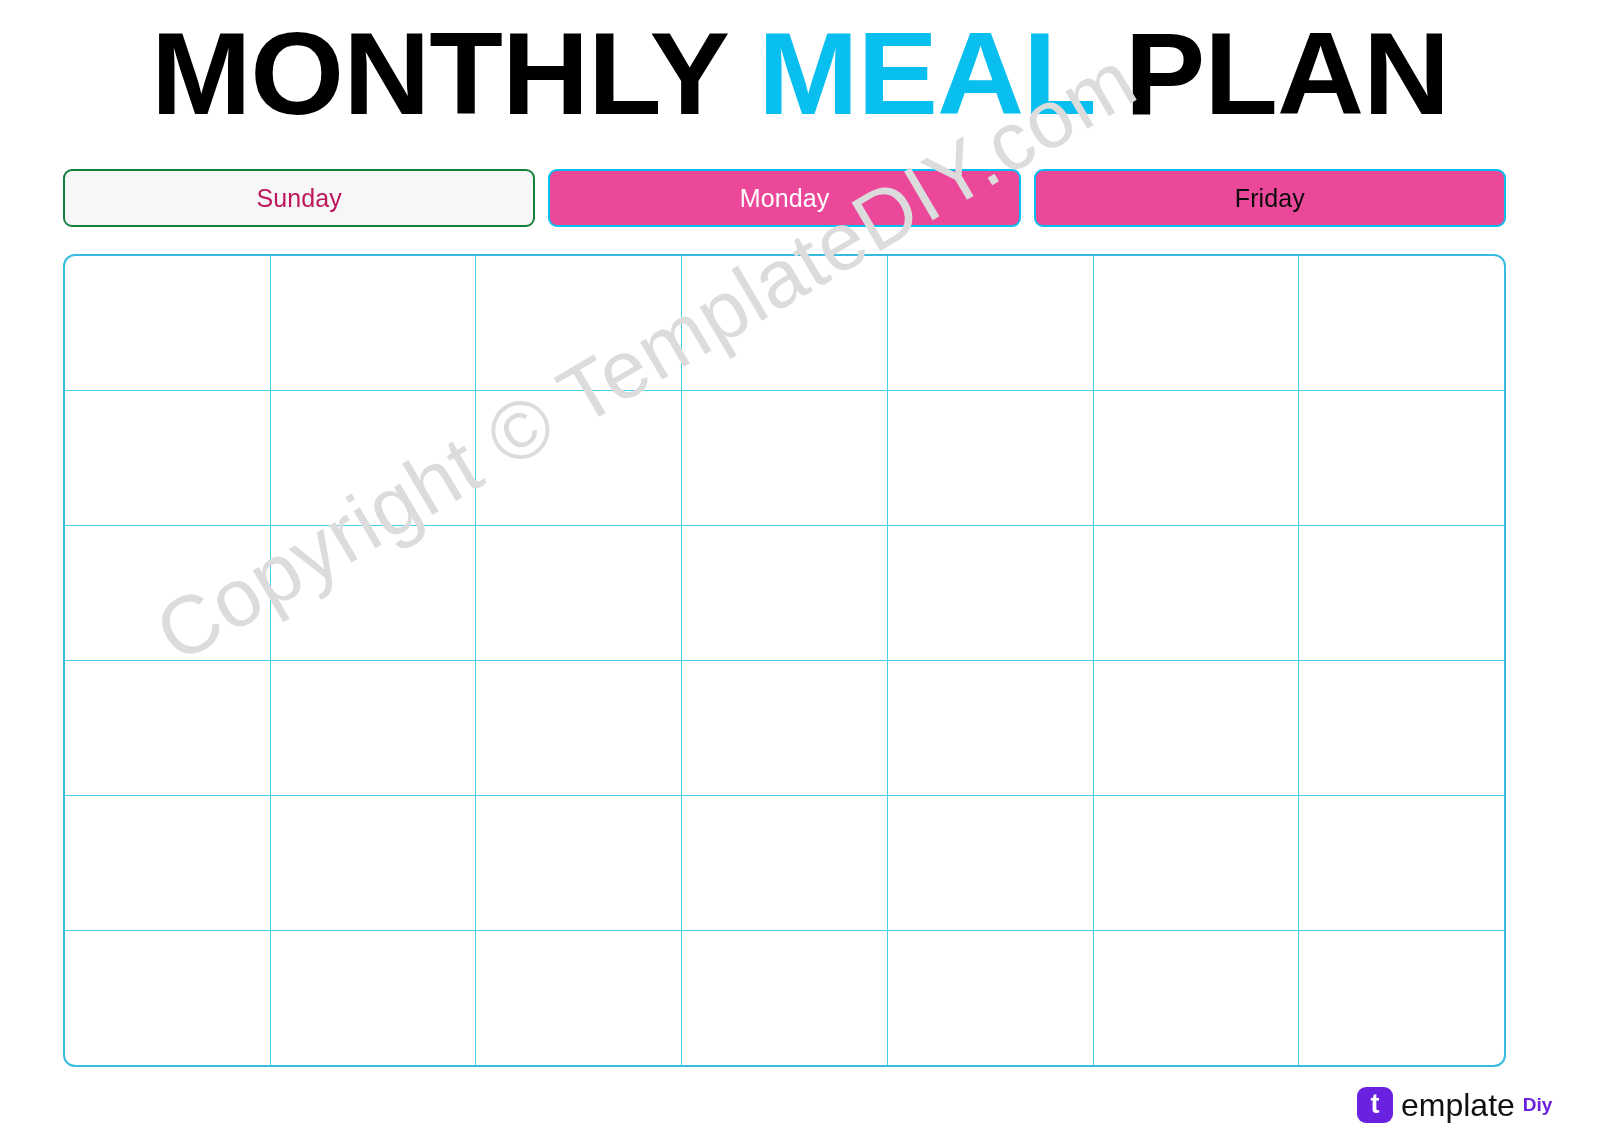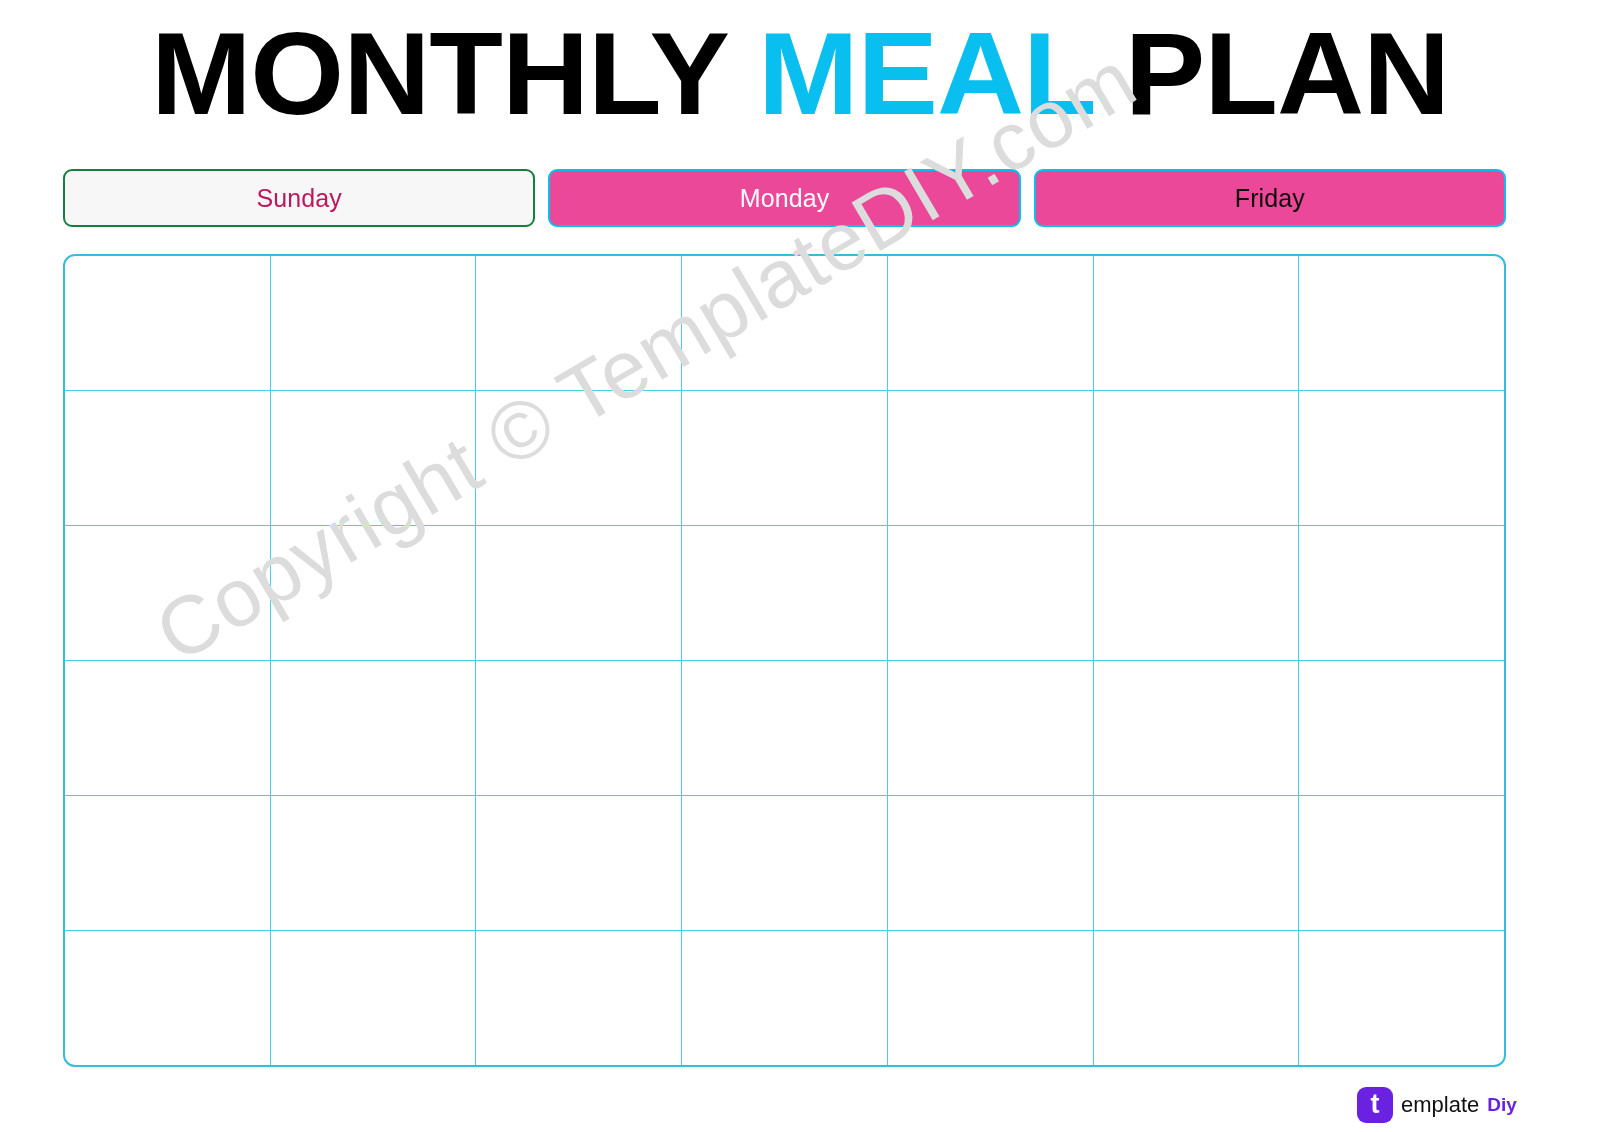--- a/index.html
+++ b/index.html
@@ -163,21 +163,21 @@
     font-weight: bold;
     display: flex;
     align-items: center;
     justify-content: center;
     line-height: 1;
     padding-bottom: 2px;
     box-sizing: border-box;
   }
   .logo-word {
     font-family: "Liberation Sans", sans-serif;
-    font-size: 22px;
+    font-size: 32px;
     color: #111111;
     letter-spacing: 0px;
   }
   .logo-word2 {
     font-family: "Liberation Sans", sans-serif;
     font-size: 19px;
     color: #6b21e0;
     font-weight: bold;
     letter-spacing: 0px;
   }

